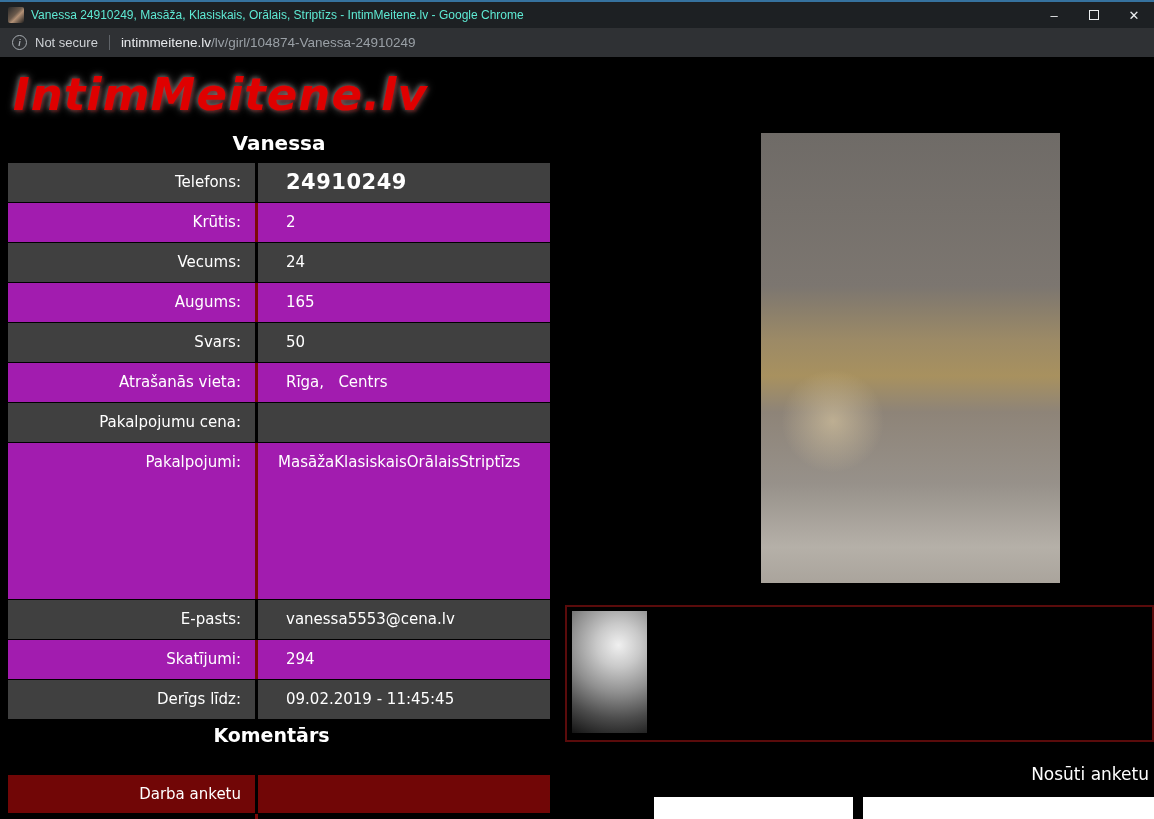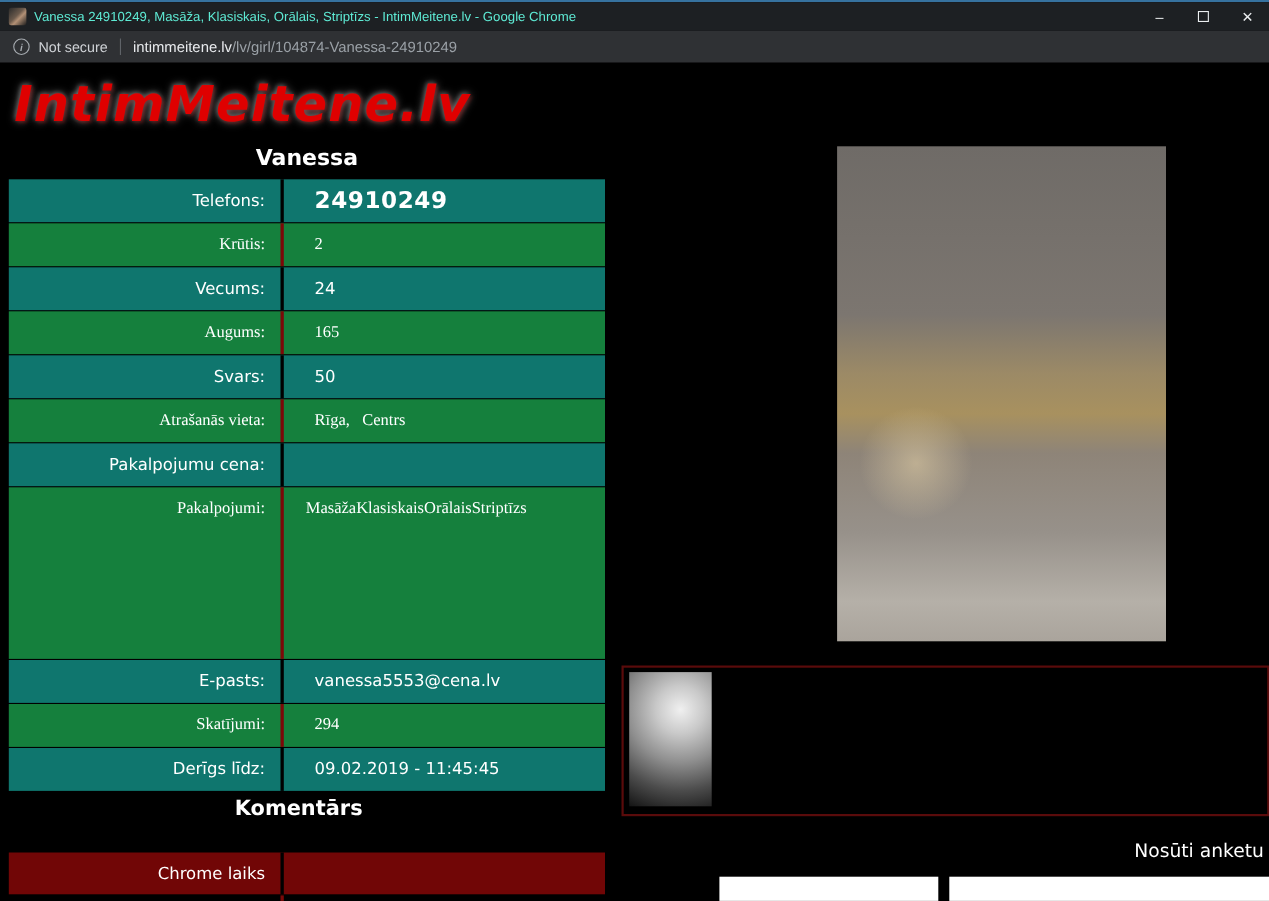--- a/index.html
+++ b/index.html
@@ -55,22 +55,22 @@
     color:#df0000; letter-spacing:1px; line-height:1.1;
     text-shadow:0 0 9px rgba(255,255,255,0.40), 2px 2px 3px #3a0000, -1px -1px 4px rgba(255,255,255,0.25);
   }
   .profile-name {
     position:absolute; left:8px; top:131px; width:542px; text-align:center;
     font-size:20px; font-weight:bold; color:#fff;
   }
 
   .info-table { position:absolute; left:8px; top:163px; width:542px; }
   .t-row { display:flex; height:39px; margin-bottom:1px; align-items:stretch; }
-  .t-row.red { background:#0f766e; }
-  .t-row.blk { background:#15803d;font-family:Liberation Serif, serif; }
+  .t-row.red { background:#404040; }
+  .t-row.blk { background:#a21caf; }
   .lbl {
     width:247px; text-align:right; padding-right:14px; font-size:15px; color:#fff;
     line-height:39px; white-space:nowrap;
   }
   .divider { width:3px; }
   .red > .divider { background:#000; }
   .blk > .divider { background:#7c0808; }
   .val {
     flex:1; padding-left:28px; font-size:15px; color:#fff; line-height:39px;
     white-space:pre-wrap; overflow:hidden;
@@ -221,21 +221,21 @@
     <div class="lbl">Derīgs līdz:</div>
     <div class="divider"></div>
     <div class="val">09.02.2019 - 11:45:45</div>
   </div>
 
 </div>
 
 <div class="comment-heading">Komentārs</div>
 
 <div class="worktime-row">
-  <div class="lbl">Chrome laiks</div>
+  <div class="lbl">Darba anketu</div>
   <div class="divider"></div>
   <div class="val"></div>
 </div>
 
 <div class="stub-row">
   <div class="lbl"></div>
   <div class="divider"></div>
   <div class="val"></div>
 </div>
 

